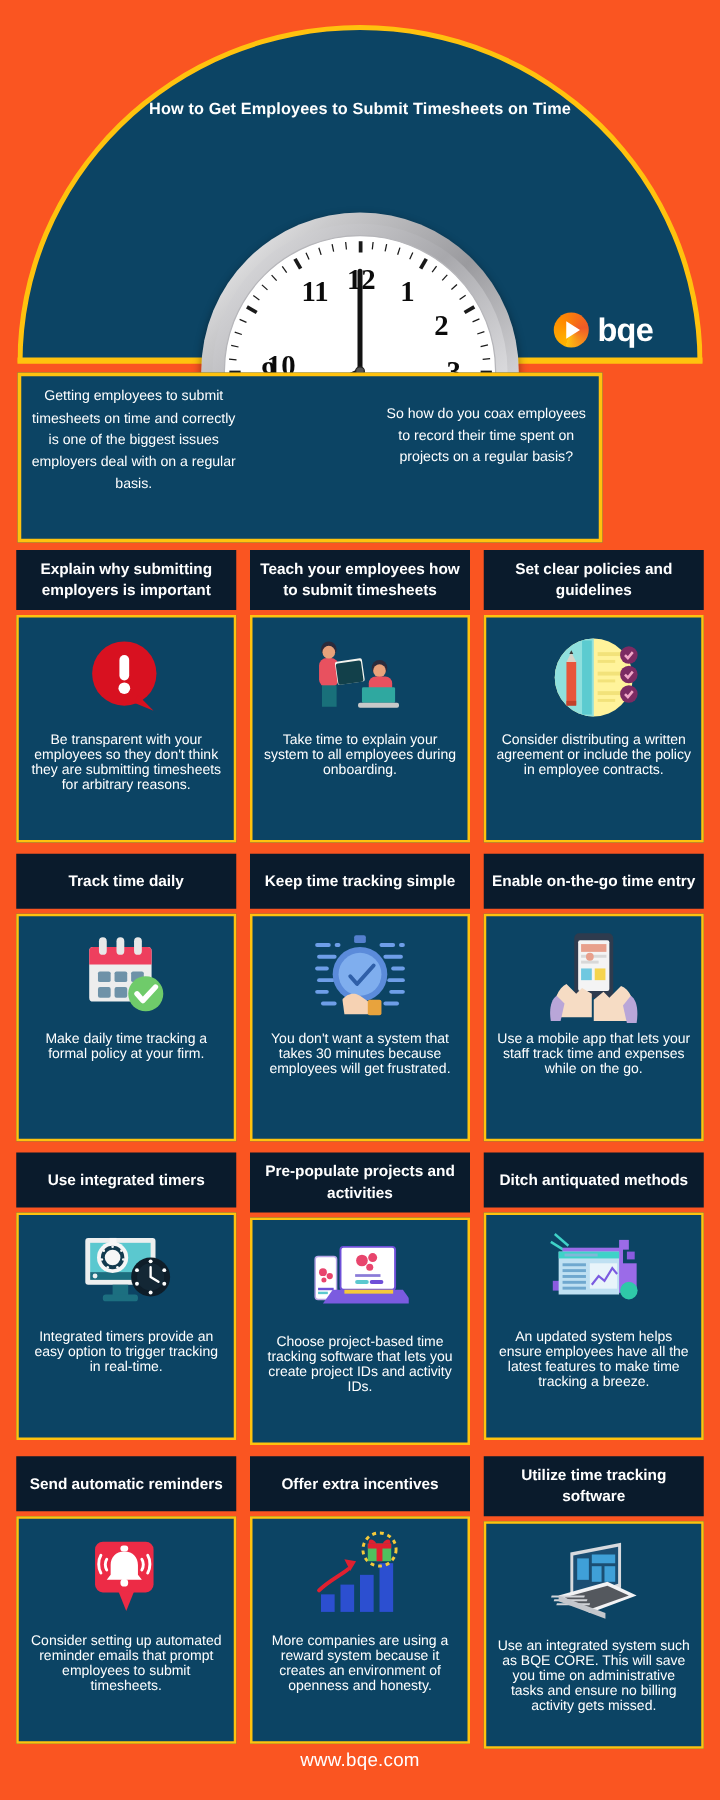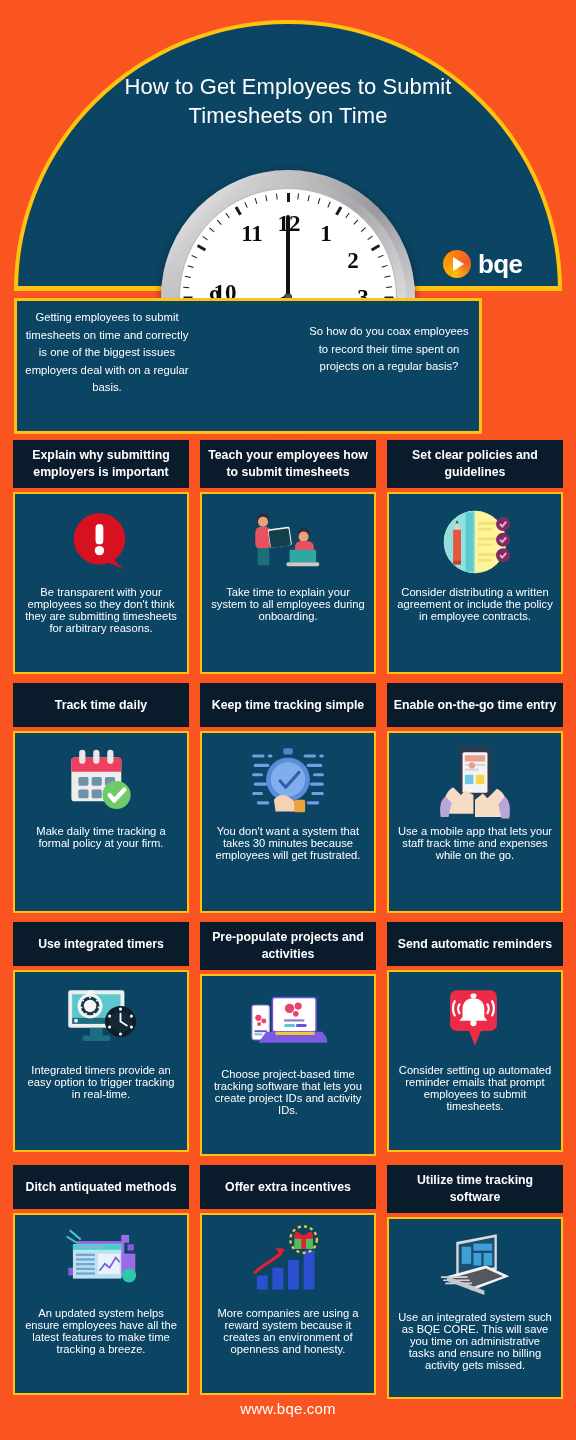--- a/index.html
+++ b/index.html
@@ -36,23 +36,23 @@
     width: 548px; height: 5px;
     background: #FFC20E;
   }
 
   .title {
     position: absolute;
     left: 96px; top: 72px;
     width: 384px;
     text-align: center;
     color: #ffffff;
-    font-size: 22px;
+    font-size: 13px;
     line-height: 29px;
-    font-weight: 400;
+    font-weight: 700;
     letter-spacing: .1px;
   }
 
   
   .clock {
     position: absolute;
     left: 161px; top: 170px;
     width: 254px; height: 254px;
     border-radius: 50%;
     background: linear-gradient(135deg,#fdfdfd 0%,#c9c9cb 22%,#9a9a9e 50%,#cfcfd2 74%,#f2f2f3 100%);
@@ -535,41 +535,20 @@
               <rect x="45" y="50" width="14" height="4" rx="2" fill="#5BC8CF"></rect>
               <rect x="60" y="50" width="14" height="4" rx="2" fill="#6E4FD8"></rect>
               <path d="M22 60h72l10 14H12z" fill="#7B5BE0"></path>
               <rect x="34" y="60" width="50" height="4" fill="#F5C93A"></rect>
             </svg>
           </div>
           <div class="card-text">Choose project-based time tracking software that lets you create project IDs and activity IDs.</div>
         </div>
       </div>
       <div class="card">
-        <div class="card-head">Send automatic reminders</div>
-        <div class="card-body">
-          <div class="icon-box">
-            <svg width="78" height="78" viewBox="0 0 100 100">
-              <rect x="18" y="12" width="60" height="52" rx="8" fill="#ED2B46"></rect>
-              <path d="M42 63h16l-8 20z" fill="#ED2B46"></path>
-              <path d="M48 22h0c9 0 14 6 14 14v10l4 5H30l4-5V36c0-8 5-14 14-14z" fill="#fff"></path>
-              <rect x="44" y="16" width="8" height="6" rx="3" fill="#fff"></rect>
-              <circle cx="48" cy="54" r="4" fill="#fff"></circle>
-              <g stroke="#fff" stroke-width="3" fill="none" stroke-linecap="round">
-                <path d="M24 26c-3 5-3 13 0 18"></path>
-                <path d="M30 30c-2 3-2 8 0 11"></path>
-                <path d="M72 26c3 5 3 13 0 18"></path>
-                <path d="M66 30c2 3 2 8 0 11"></path>
-              </g>
-            </svg>
-          </div>
-          <div class="card-text">Consider setting up automated reminder emails that prompt employees to submit timesheets.</div>
-        </div>
-      </div>
-      <div class="card">
         <div class="card-head">Ditch antiquated methods</div>
         <div class="card-body">
           <div class="icon-box">
             <svg width="78" height="78" viewBox="0 0 100 100">
               <g stroke="#3FD2C8" stroke-width="2.5">
                 <path d="M6 16l16 10"></path>
                 <path d="M10 8l14 12"></path>
               </g>
               <rect x="76" y="14" width="10" height="10" fill="#9B6BE8"></rect>
               <rect x="84" y="26" width="8" height="8" fill="#8A5BE0"></rect>
@@ -588,20 +567,41 @@
               </g>
               <rect x="46" y="38" width="28" height="26" fill="#E8F4FA"></rect>
               <path d="M48 60l7-9 6 5 8-13 5 6" stroke="#7B5BE0" stroke-width="2.2" fill="none"></path>
               <circle cx="86" cy="66" r="9" fill="#2FC9A8"></circle>
             </svg>
           </div>
           <div class="card-text">An updated system helps ensure employees have all the latest features to make time tracking a breeze.</div>
         </div>
       </div>
       <div class="card">
+        <div class="card-head">Send automatic reminders</div>
+        <div class="card-body">
+          <div class="icon-box">
+            <svg width="78" height="78" viewBox="0 0 100 100">
+              <rect x="18" y="12" width="60" height="52" rx="8" fill="#ED2B46"></rect>
+              <path d="M42 63h16l-8 20z" fill="#ED2B46"></path>
+              <path d="M48 22h0c9 0 14 6 14 14v10l4 5H30l4-5V36c0-8 5-14 14-14z" fill="#fff"></path>
+              <rect x="44" y="16" width="8" height="6" rx="3" fill="#fff"></rect>
+              <circle cx="48" cy="54" r="4" fill="#fff"></circle>
+              <g stroke="#fff" stroke-width="3" fill="none" stroke-linecap="round">
+                <path d="M24 26c-3 5-3 13 0 18"></path>
+                <path d="M30 30c-2 3-2 8 0 11"></path>
+                <path d="M72 26c3 5 3 13 0 18"></path>
+                <path d="M66 30c2 3 2 8 0 11"></path>
+              </g>
+            </svg>
+          </div>
+          <div class="card-text">Consider setting up automated reminder emails that prompt employees to submit timesheets.</div>
+        </div>
+      </div>
+      <div class="card">
         <div class="card-head">Offer extra incentives</div>
         <div class="card-body">
           <div class="icon-box">
             <svg width="78" height="78" viewBox="0 0 100 100">
               <g fill="#2C4FD0">
                 <rect x="10" y="66" width="14" height="18"></rect>
                 <rect x="30" y="56" width="14" height="28"></rect>
                 <rect x="50" y="46" width="14" height="38"></rect>
                 <rect x="70" y="34" width="14" height="50"></rect>
               </g>

